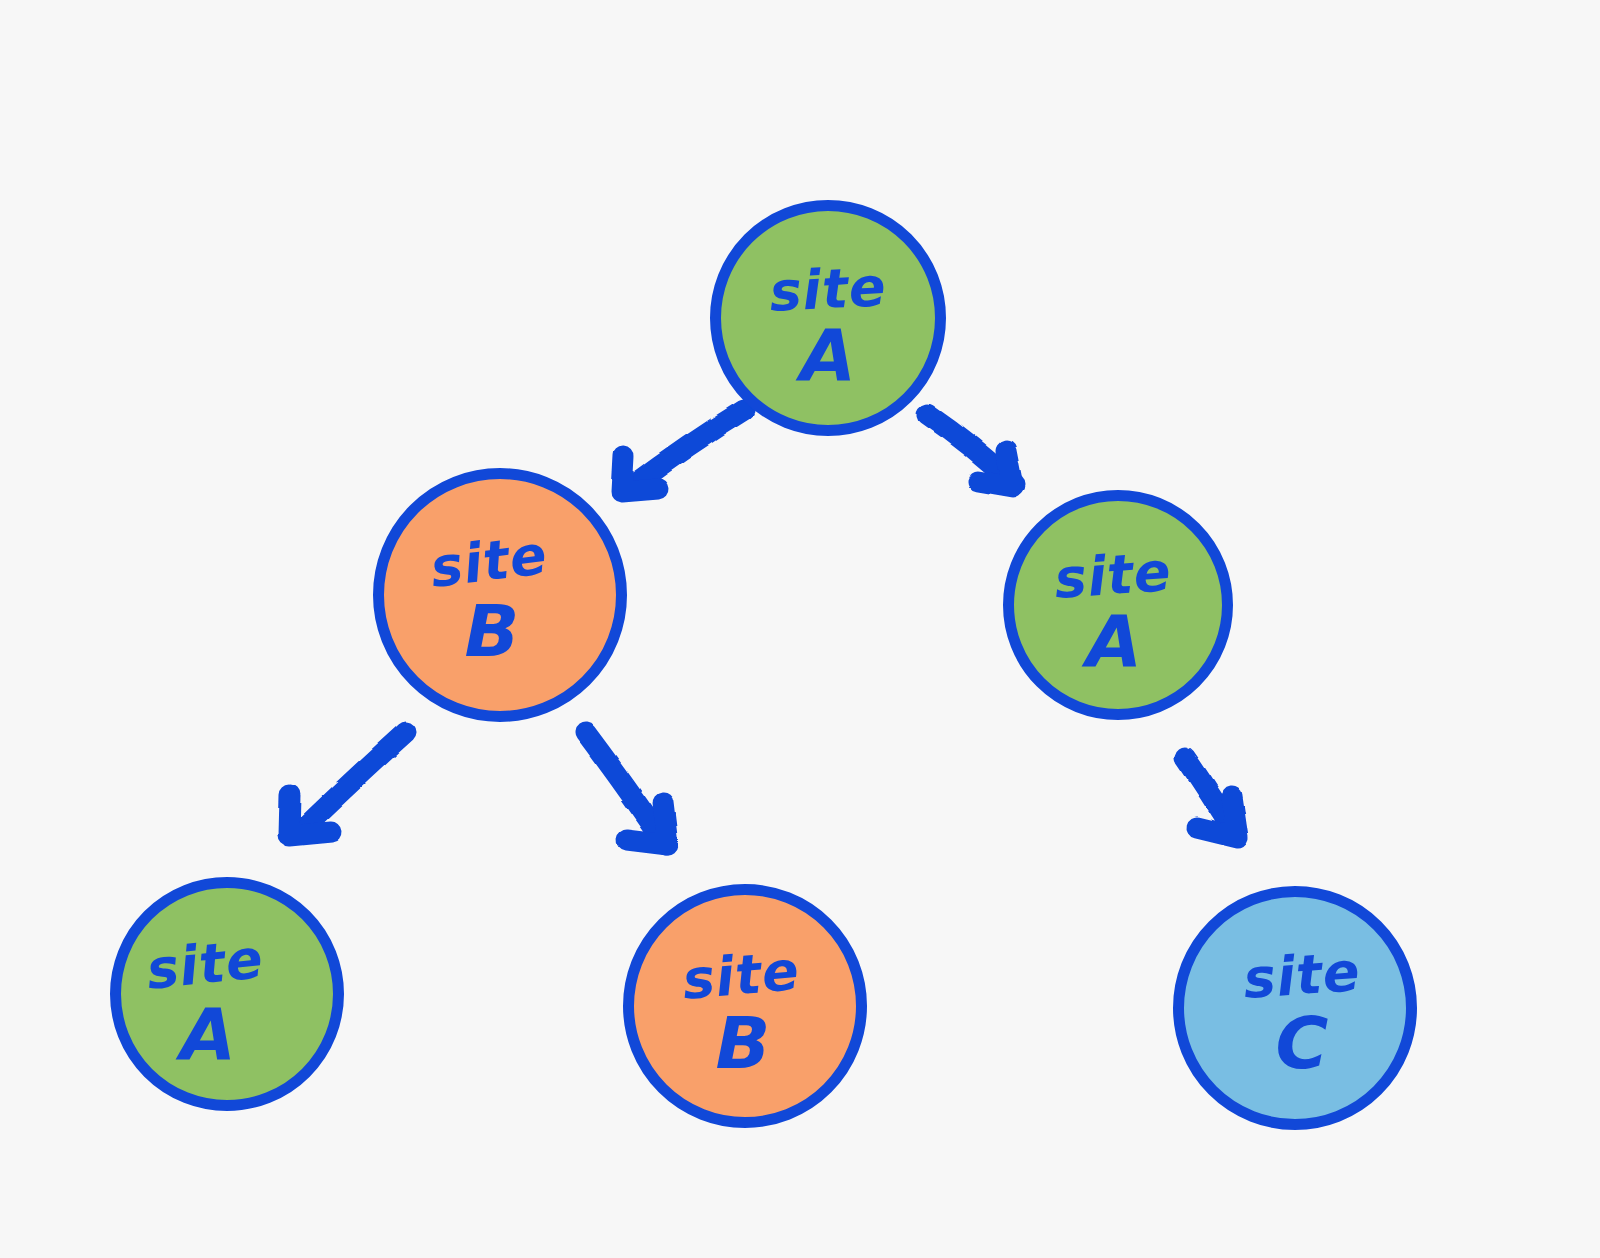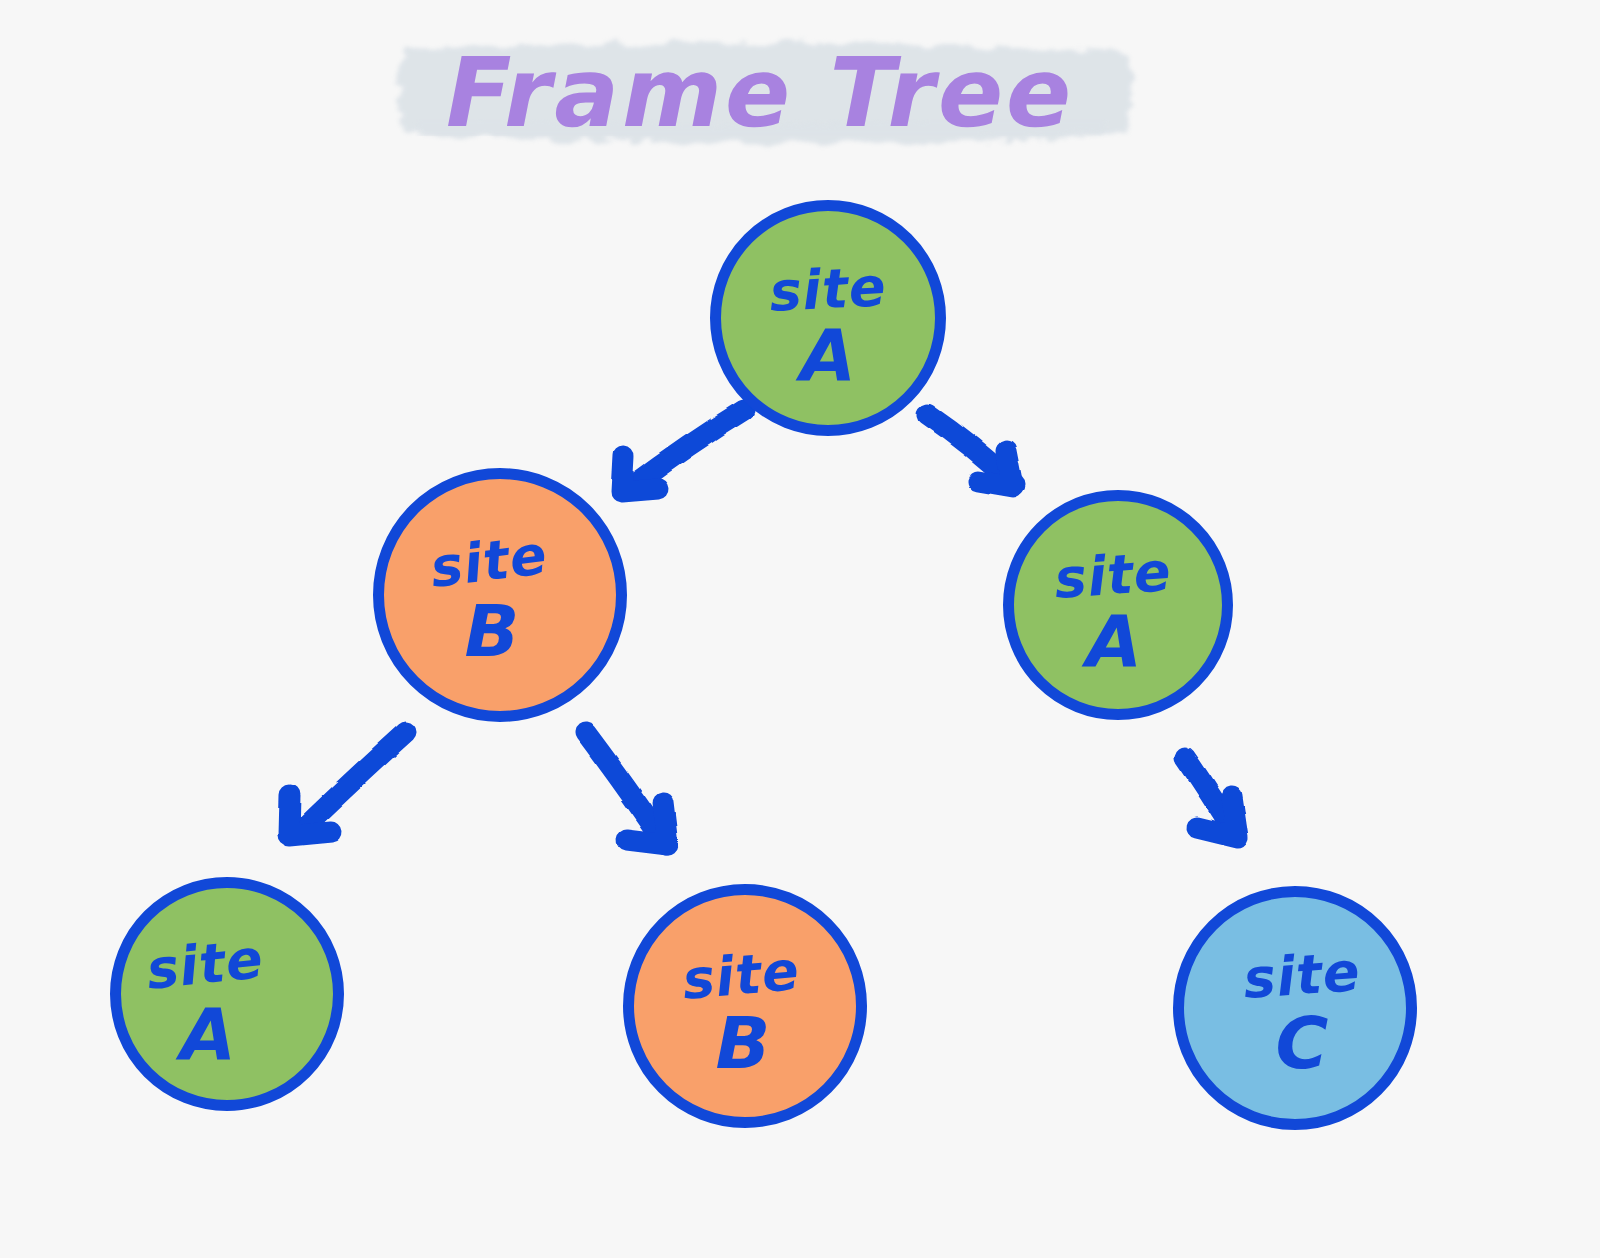--- a/index.html
+++ b/index.html
@@ -91,34 +91,20 @@
   }
   .label-letter {
     font-size: 72px;
   }
 </style>
 </head>
 <body>
 
 <div id="canvas">
 
-  <div id="title-wrap">
-    <svg id="title-highlight" viewBox="0 0 772 128" preserveAspectRatio="none">
-      <defs>
-        <filter id="hl-rough" x="-10%" y="-25%" width="120%" height="150%">
-          <feTurbulence type="fractalNoise" baseFrequency="0.035 0.09" numOctaves="3" seed="7" result="noise"></feTurbulence>
-          <feDisplacementMap in="SourceGraphic" in2="noise" scale="17" xChannelSelector="R" yChannelSelector="G"></feDisplacementMap>
-          <feGaussianBlur stdDeviation="2.2"></feGaussianBlur>
-        </filter>
-      </defs>
-      <path d="M26 20 Q 386 4 748 22 Q 760 62 746 106 Q 386 122 28 104 Q 14 62 26 20 Z" fill="#dde3e8" filter="url(#hl-rough)" opacity="0.95"></path>
-      <path d="M40 96 Q 400 112 730 92" stroke="#dde3e8" stroke-width="22" fill="none" filter="url(#hl-rough)" opacity="0.8"></path>
-    </svg>
-    <div id="title-text">Frame Tree</div>
-  </div>
 
   <svg id="arrow-layer" viewBox="0 0 1600 1258">
     <defs>
       <filter id="rough-ink" x="-12%" y="-12%" width="124%" height="124%">
         <feTurbulence type="fractalNoise" baseFrequency="0.02 0.04" numOctaves="2" seed="3" result="n"></feTurbulence>
         <feDisplacementMap in="SourceGraphic" in2="n" scale="4" xChannelSelector="R" yChannelSelector="G"></feDisplacementMap>
       </filter>
     </defs>
 
     <g stroke="#1148d8" fill="none" stroke-width="21" stroke-linecap="round" stroke-linejoin="round" filter="url(#rough-ink)">

